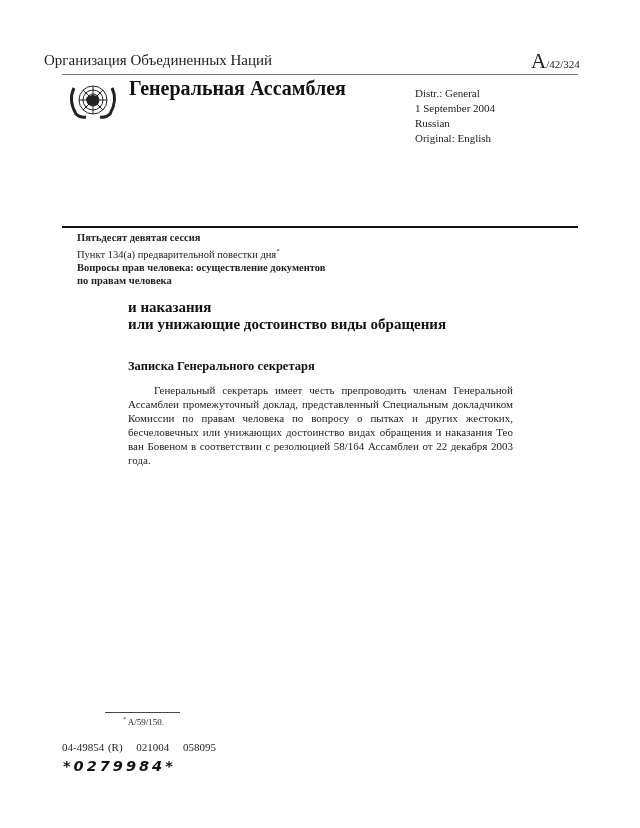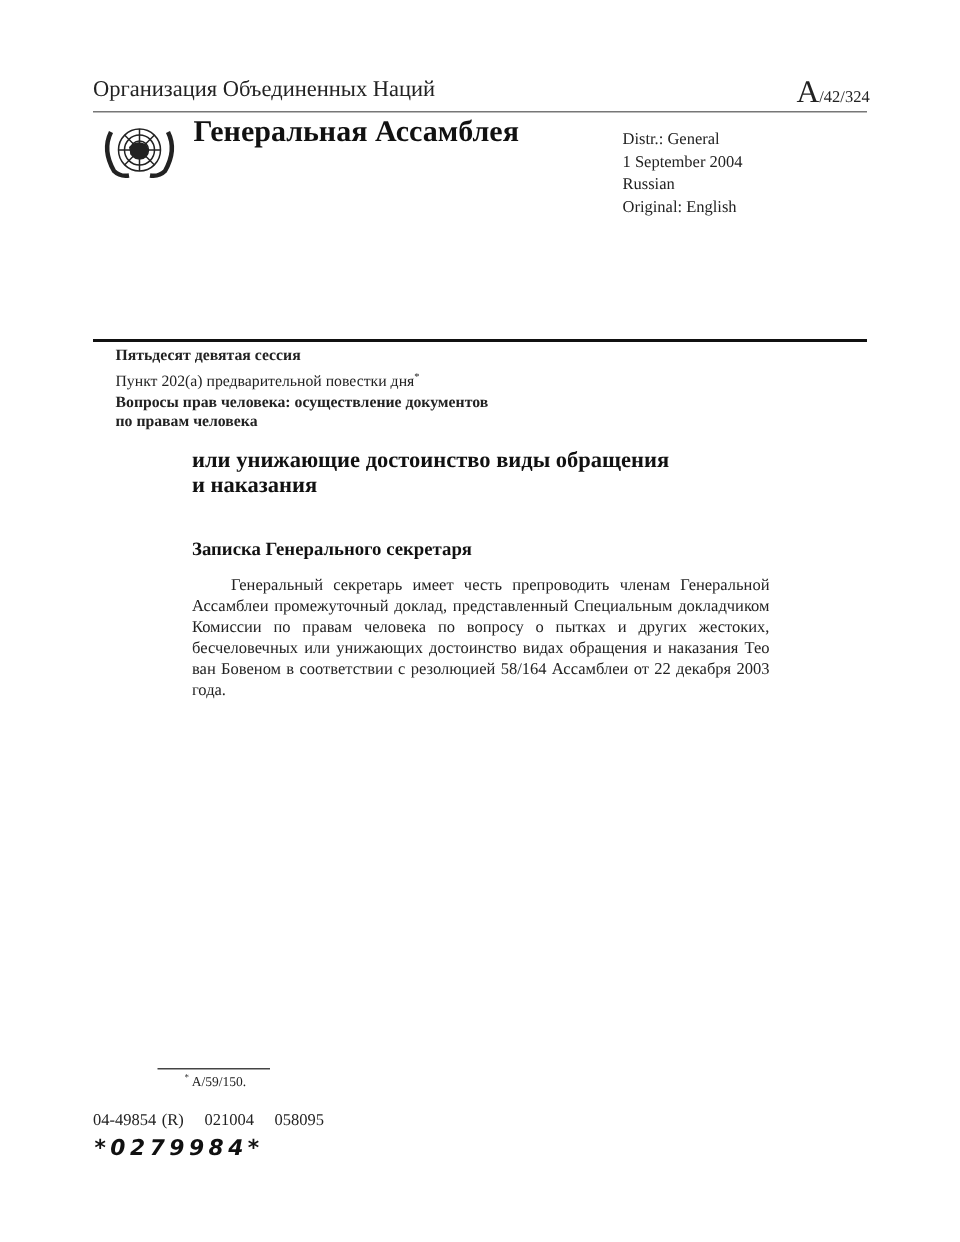--- a/index.html
+++ b/index.html
@@ -1,19 +1,19 @@
 <!DOCTYPE html>
 <html><head>
   <meta charset="utf-8">
   <style>
     html, body { margin: 0; padding: 0; background: #ffffff; }
     body { width: 640px; height: 828px; position: relative; overflow: hidden;
            font-family: "Liberation Serif", "DejaVu Serif", serif; color: #111; }
     .abs { position: absolute; }
-    .org-name { left: 62px; top: 52px; font-size: 15px; color: #222; }
+    .org-name { left: 44px; top: 52px; font-size: 15px; color: #222; }
     .symbol { left: 531px; top: 49px; font-size: 21px; color: #222; white-space: nowrap; }
     .symbol .small { font-size: 11px; }
     .rule-top { left: 62px; top: 74px; width: 516px; height: 1px; background: #777; }
     .emblem { left: 64px; top: 80px; width: 58px; height: 40px; }
     .assembly { left: 129px; top: 77px; font-size: 20px; font-weight: bold; color: #111; }
     .distr { left: 415px; top: 86px; font-size: 11px; line-height: 15px; color: #222; }
     .distr div { white-space: nowrap; }
     .rule-thick { left: 62px; top: 226px; width: 516px; height: 2px; background: #111; }
     .agenda { left: 77px; top: 231px; font-size: 10.5px; line-height: 13.5px; color: #222; }
     .agenda .b { font-weight: bold; }
@@ -58,28 +58,28 @@
   <div>Distr.: General</div>
   <div>1 September 2004</div>
   <div>Russian</div>
   <div>Original: English</div>
 </div>
 
 <div class="abs rule-thick"></div>
 
 <div class="abs agenda">
   <div class="b">Пятьдесят девятая сессия</div>
-  <div><span>Пункт 202(a) предварительной повестки дня</span><sup>*</sup></div>
+  <div><span>Пункт 134(a) предварительной повестки дня</span><sup>*</sup></div>
   <div class="b">Вопросы прав человека: осуществление документов</div>
   <div class="b">по правам человека</div>
 </div>
 
 <div class="abs title">
+  <div>и наказания</div>
   <div>или унижающие достоинство виды обращения</div>
-  <div>и наказания</div>
 </div>
 
 <div class="abs subtitle">Записка Генерального секретаря</div>
 
 <div class="abs body-text">Генеральный секретарь имеет честь препроводить членам Генеральной Ассамблеи промежуточный доклад, представленный Специальным докладчиком Комиссии по правам человека по вопросу о пытках и других жестоких, бесчеловечных или унижающих достоинство видах обращения и наказания Тео ван Бовеном в соответствии с резолюцией 58/164 Ассамблеи от 22 декабря 2003 года.</div>
 
 <div class="abs fn-rule"></div>
 <div class="abs footnote"><sup>*</sup> <span>A/59/150.</span></div>
 
 <div class="abs job">

